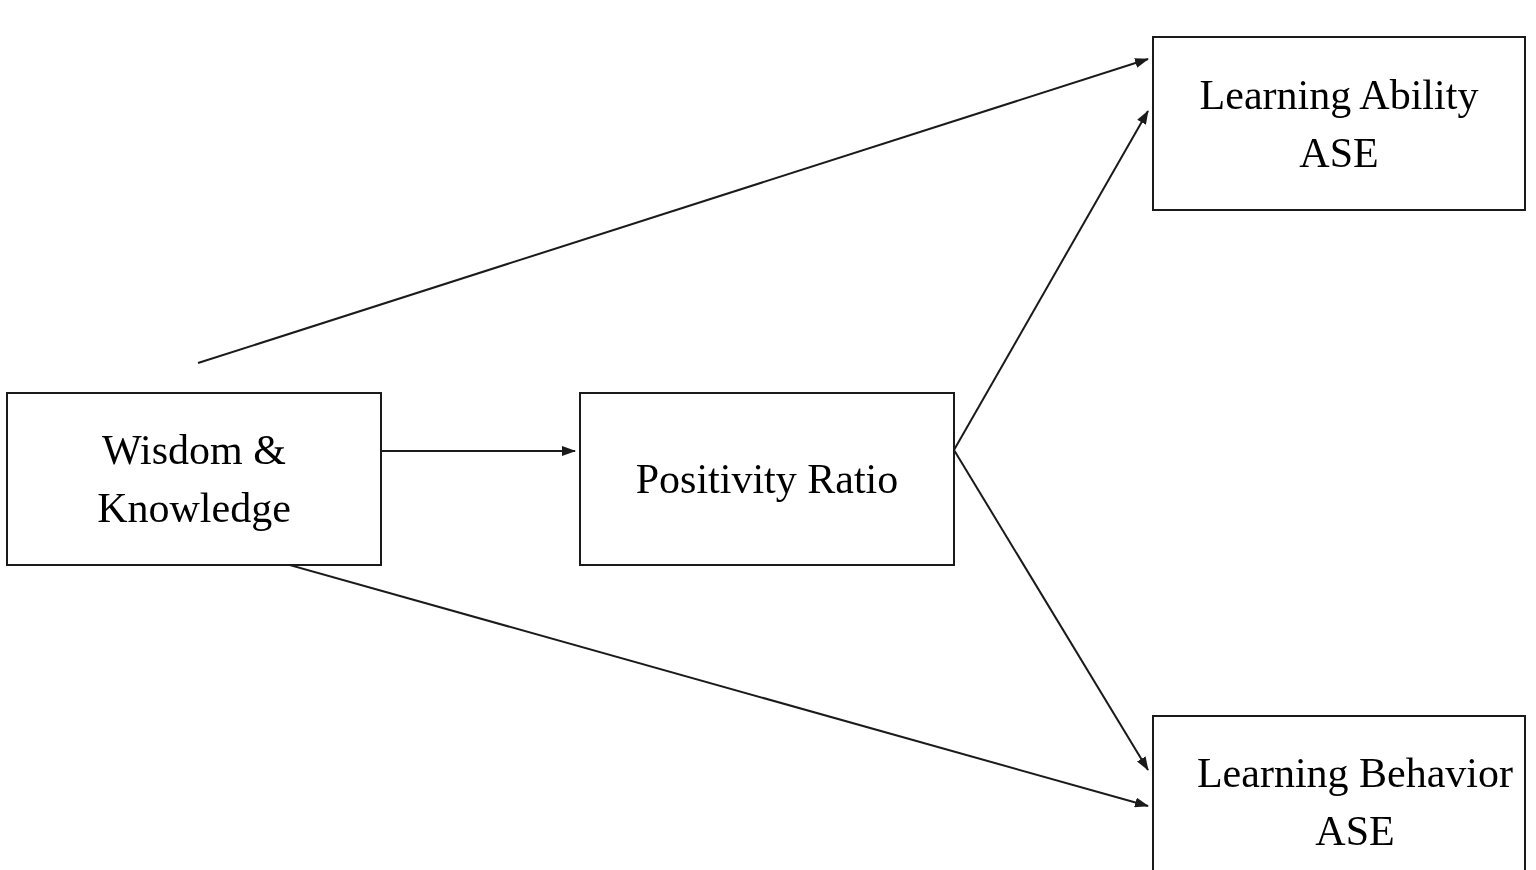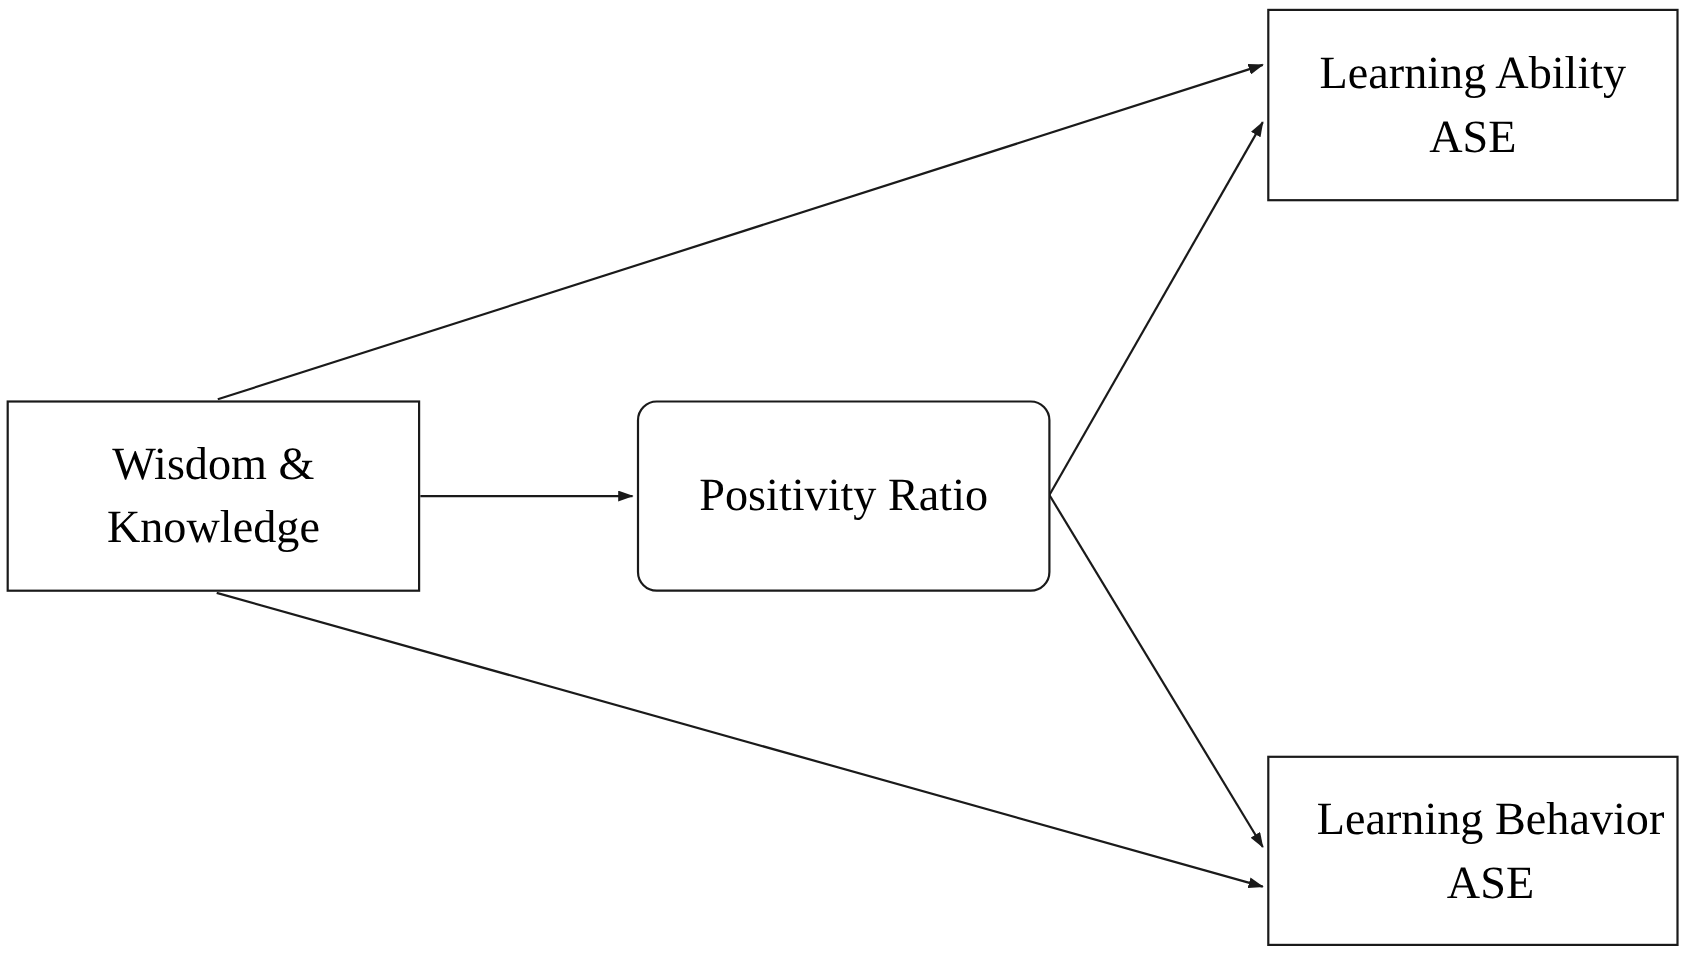--- a/index.html
+++ b/index.html
@@ -24,29 +24,30 @@
   }
   .node-box {
     position: absolute;
     box-sizing: border-box;
     border: 2px solid #1a1a1a;
     background: #ffffff;
     display: flex;
     align-items: center;
     justify-content: center;
     text-align: center;
+    margin-top: 28px;
   }
   .node-label {
     font-size: 42px;
     line-height: 58px;
     color: #000000;
     white-space: pre-line;
   }
   .box-wisdom    { left: 6px;    top: 364px; width: 376px; height: 174px; align-items: center; }
-  .box-positivity{ left: 579px;  top: 364px; width: 376px; height: 174px; border-radius: 18px; }
+  .box-positivity{ left: 579px;  top: 364px; width: 376px; height: 174px; }
   .box-ability   { left: 1152px; top: 8px;   width: 374px; height: 175px; }
   .box-behavior  { left: 1152px; top: 687px; width: 374px; height: 173px; padding-left: 32px; }
 </style>
 </head>
 <body>
 
 <div class="canvas">
 
   <svg class="arrows-layer" width="1536" height="870" viewBox="0 0 1536 870" xmlns="http://www.w3.org/2000/svg">
     <defs>

